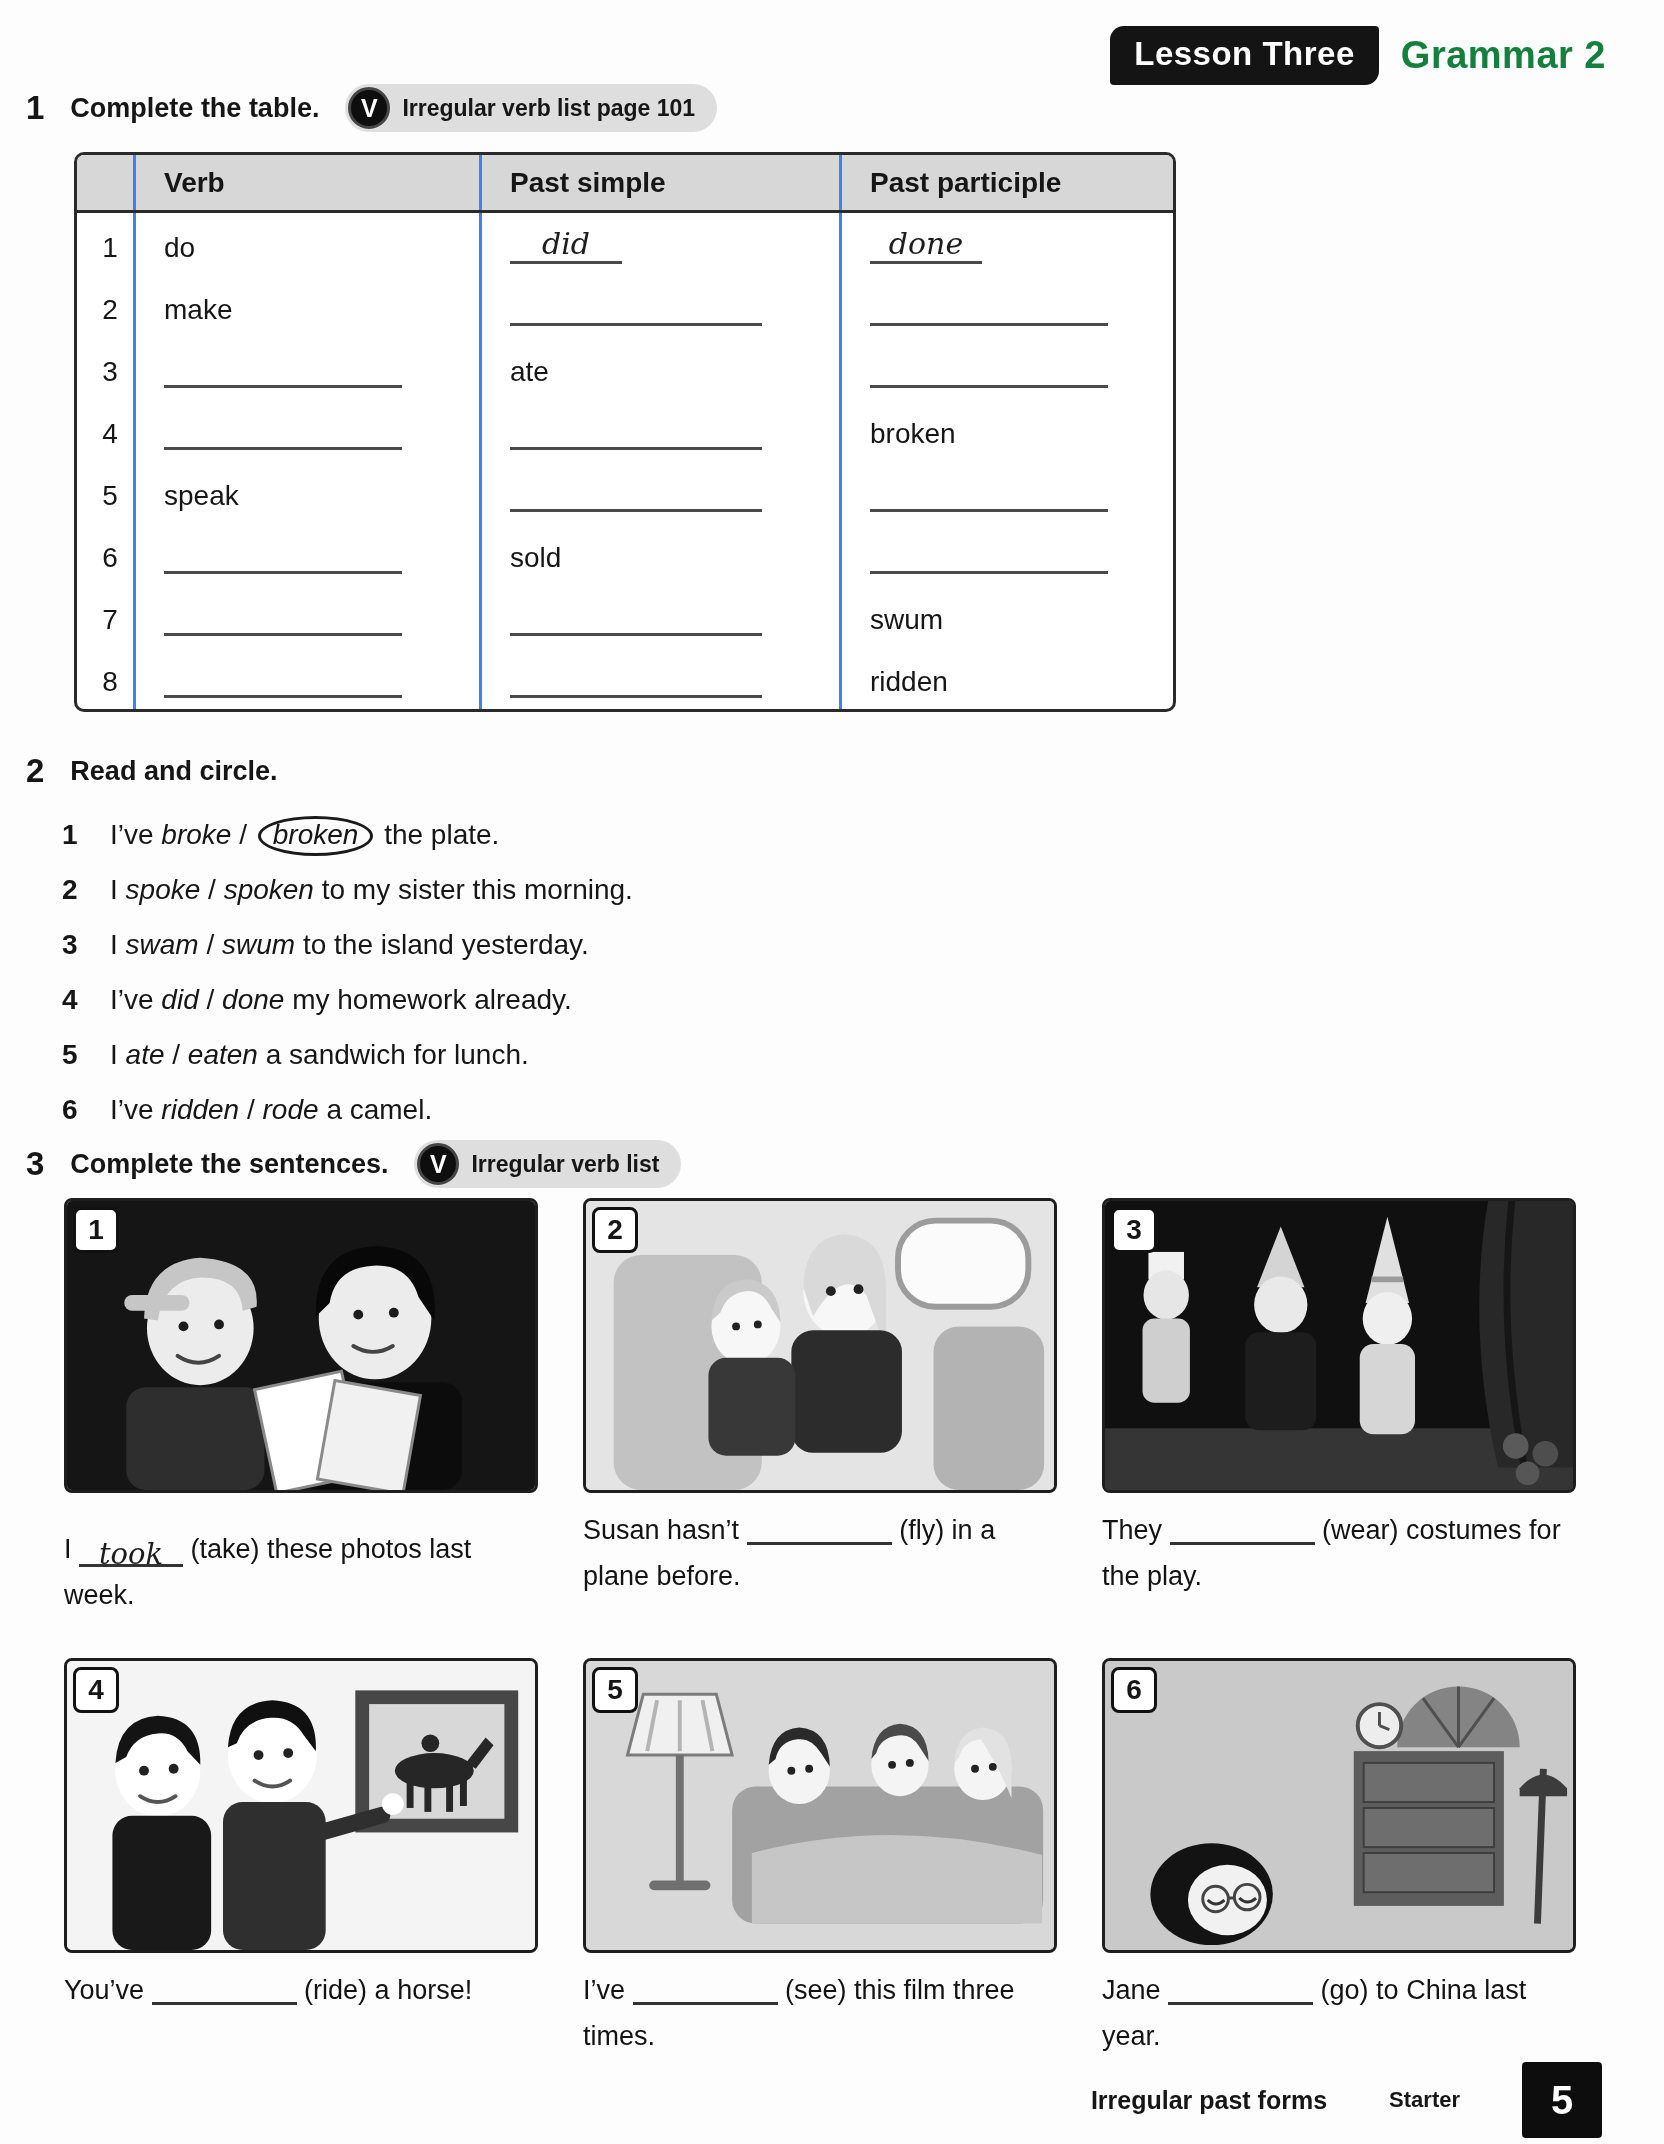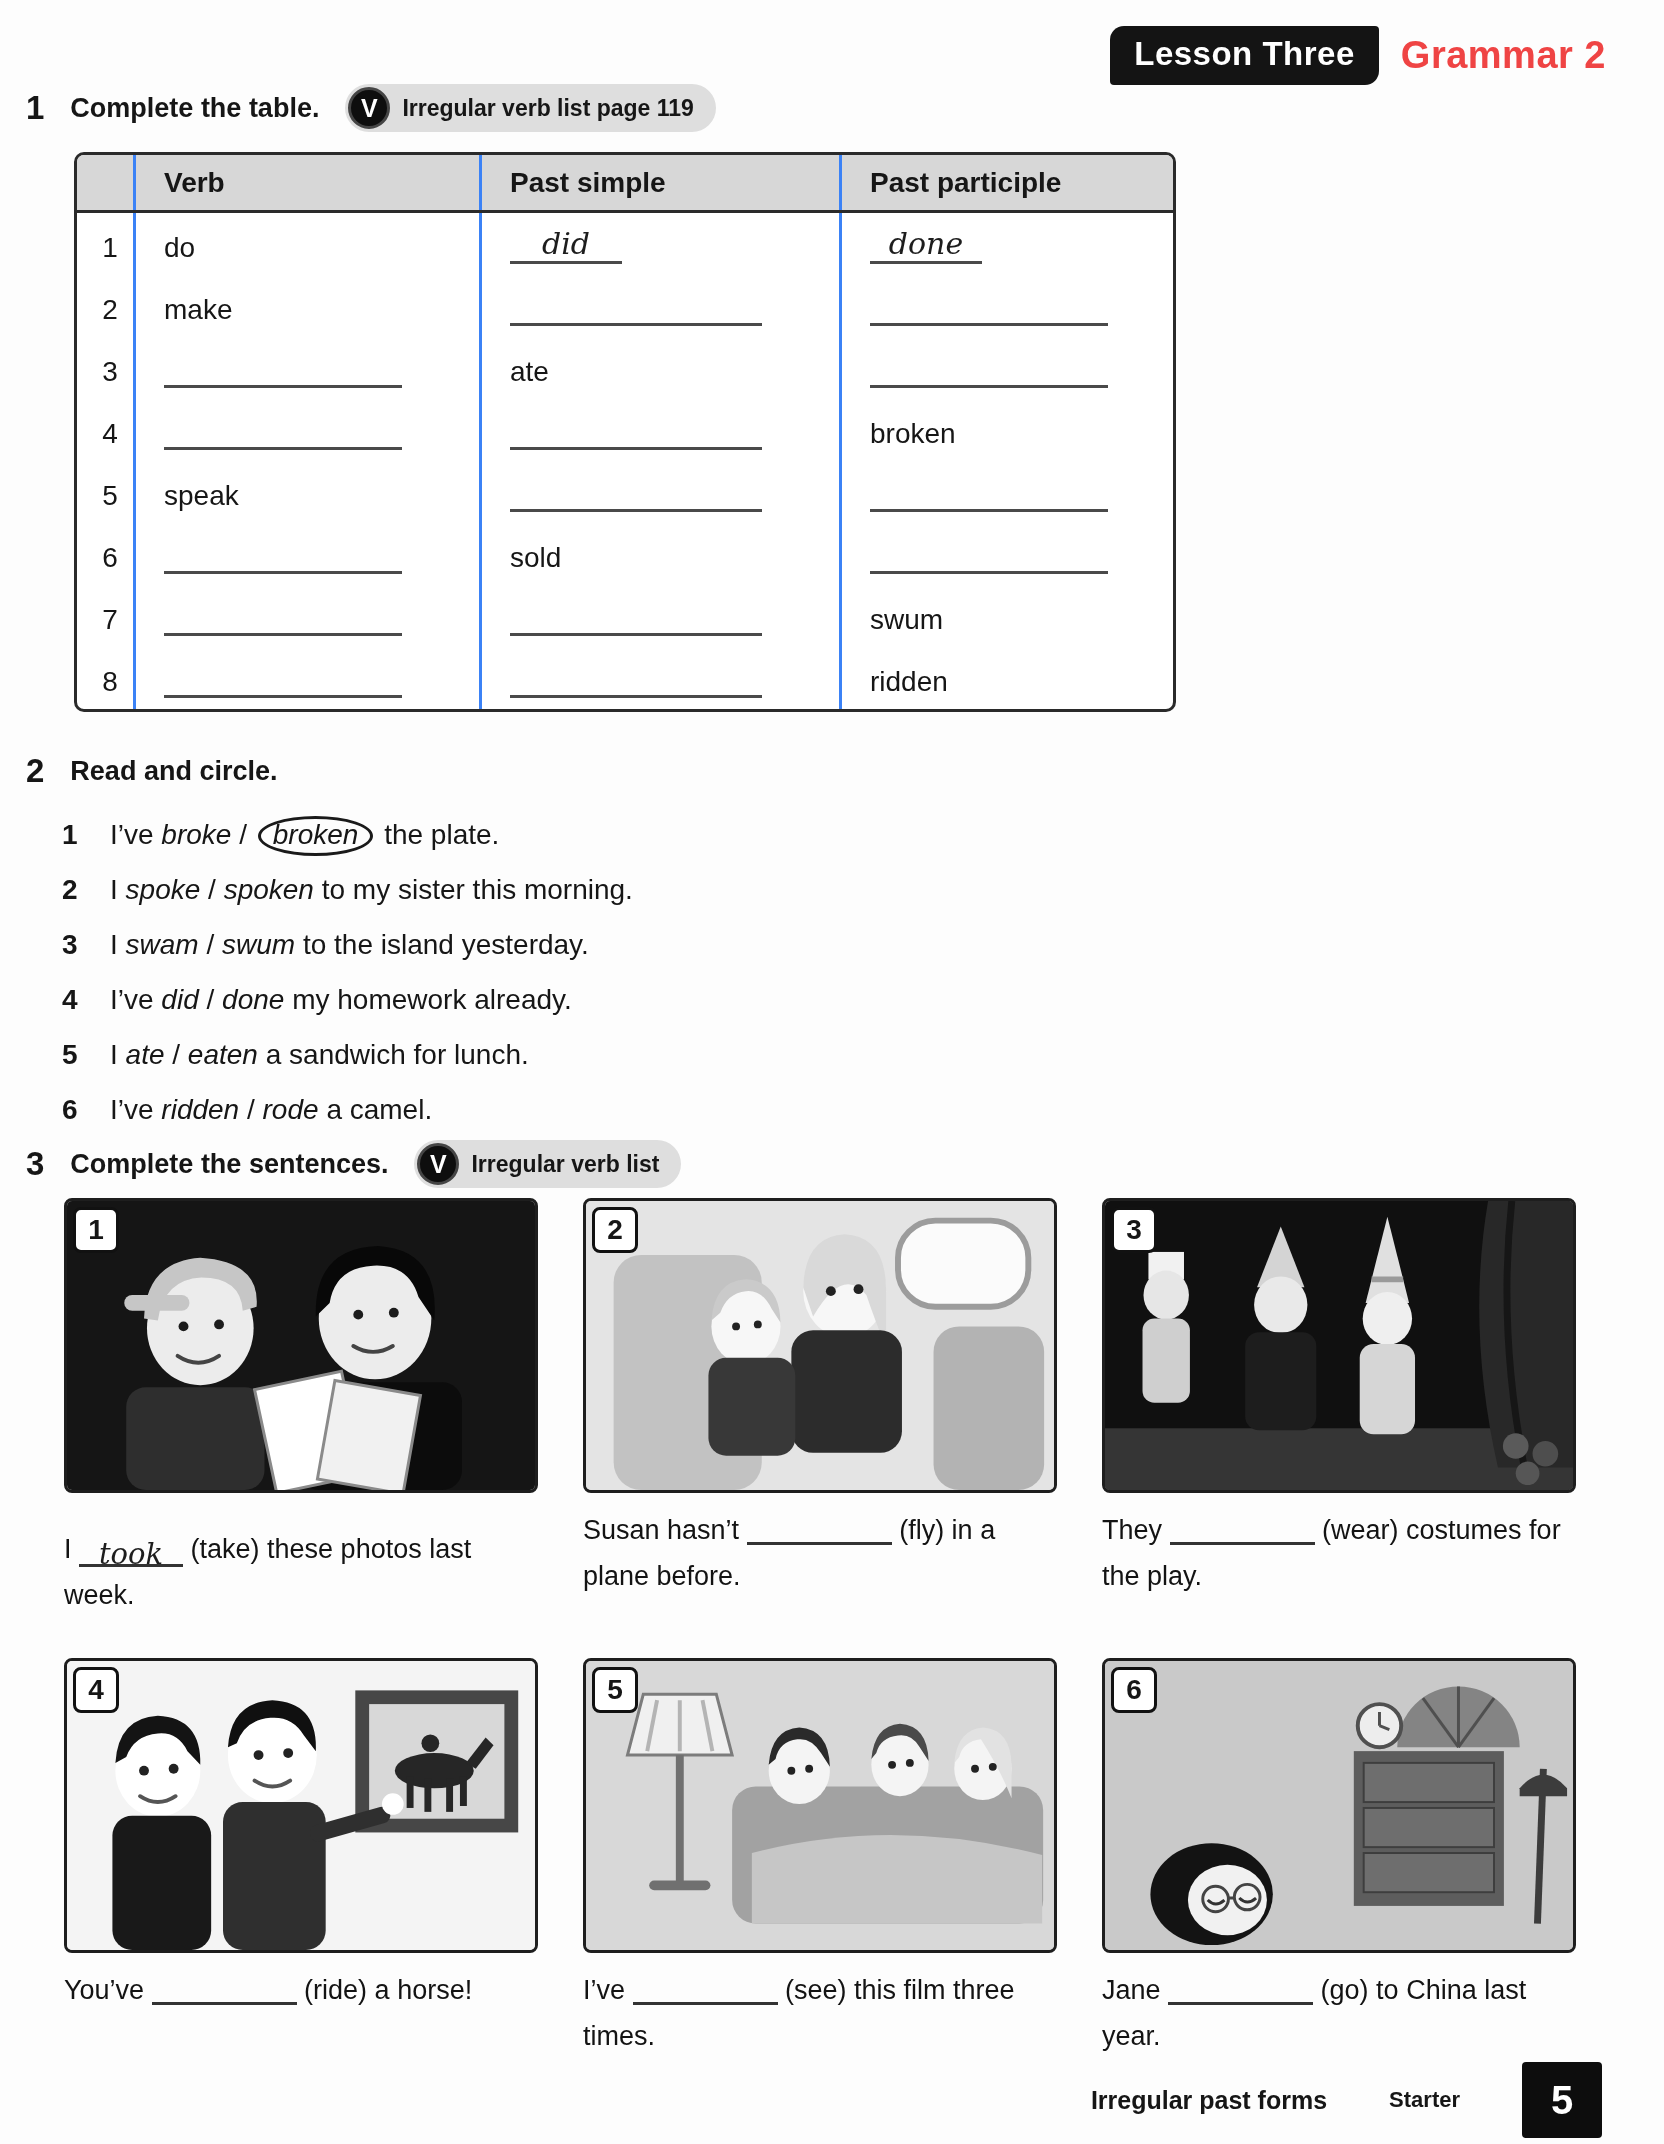--- a/index.html
+++ b/index.html
@@ -3,21 +3,21 @@
 <meta charset="utf-8">
 <style>
   * { margin:0; padding:0; box-sizing:border-box; }
   html, body { background:#ffffff; }
   body { width:1664px; height:2144px; font-family:"Liberation Sans", sans-serif; color:#161616; }
   .page { position:relative; width:1664px; height:2144px; background:#fdfdfd; overflow:hidden; }
 
   
   .banner { position:absolute; top:26px; right:58px; display:flex; align-items:center; gap:22px; }
   .banner-tab { background:#141414; color:#ffffff; font-weight:bold; font-size:33px; padding:9px 24px 12px; border-radius:14px 4px 14px 4px; letter-spacing:.5px; }
-  .banner-grammar { font-weight:bold; font-size:38px; color:#ef4444; letter-spacing:.5px; }
+  .banner-grammar { font-weight:bold; font-size:38px; color:#15803d; letter-spacing:.5px; }
 
   
   .ex-heading { position:absolute; left:26px; display:flex; align-items:center; gap:26px; }
   .ex-num { font-size:33px; font-weight:bold; }
   .ex-title { font-size:27px; font-weight:bold; }
   .vbadge { display:flex; align-items:center; gap:12px; background:#dedede; border-radius:28px; padding:3px 22px 3px 3px; }
   .vcircle { width:42px; height:42px; border-radius:50%; background:#0e0e0e; color:#fff; display:flex; align-items:center; justify-content:center; font-size:25px; font-weight:bold; border:3px solid #454545; }
   .vlabel { font-size:23px; font-weight:bold; }
 
   
@@ -67,21 +67,21 @@
   <div class="banner">
     <div class="banner-tab">Lesson Three</div>
     <div class="banner-grammar">Grammar 2</div>
   </div>
 
   <div class="ex-heading" style="top:84px;">
     <span class="ex-num">1</span>
     <span class="ex-title">Complete the table.</span>
     <div class="vbadge">
       <span class="vcircle">V</span>
-      <span class="vlabel">Irregular verb list page 119</span>
+      <span class="vlabel">Irregular verb list page 101</span>
     </div>
   </div>
 
   <div class="vtable">
     <div class="vt-row vt-head">
       <div></div>
       <div>Verb</div>
       <div>Past simple</div>
       <div>Past participle</div>
     </div>

